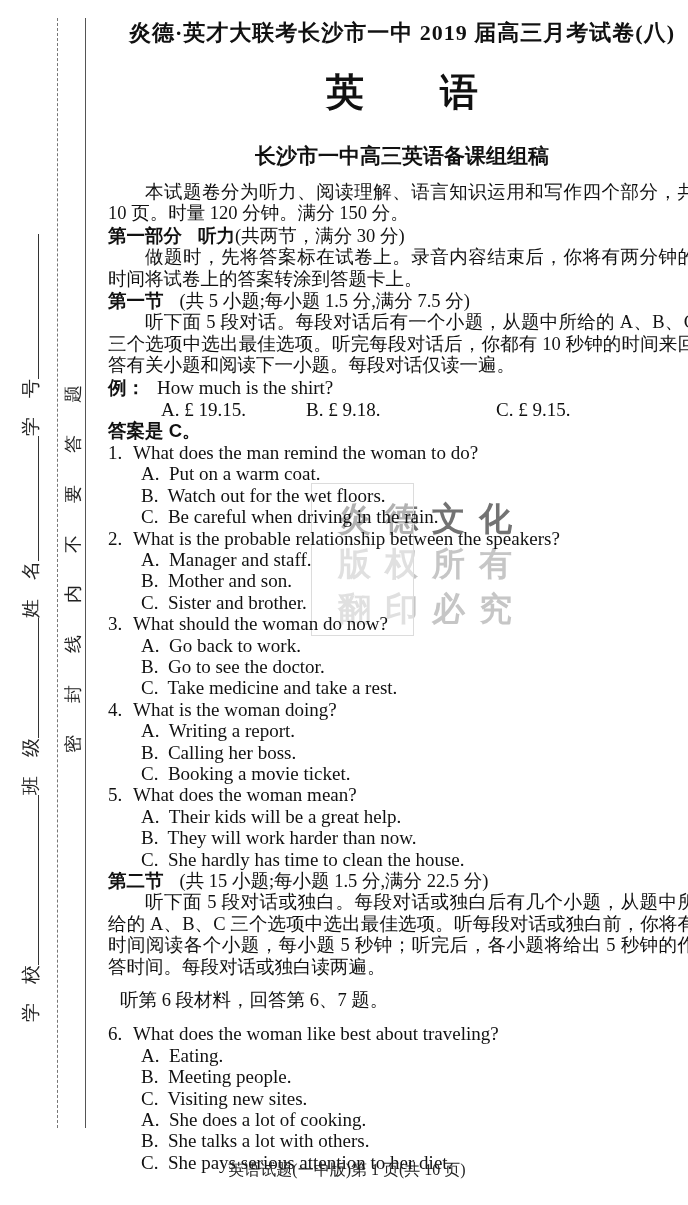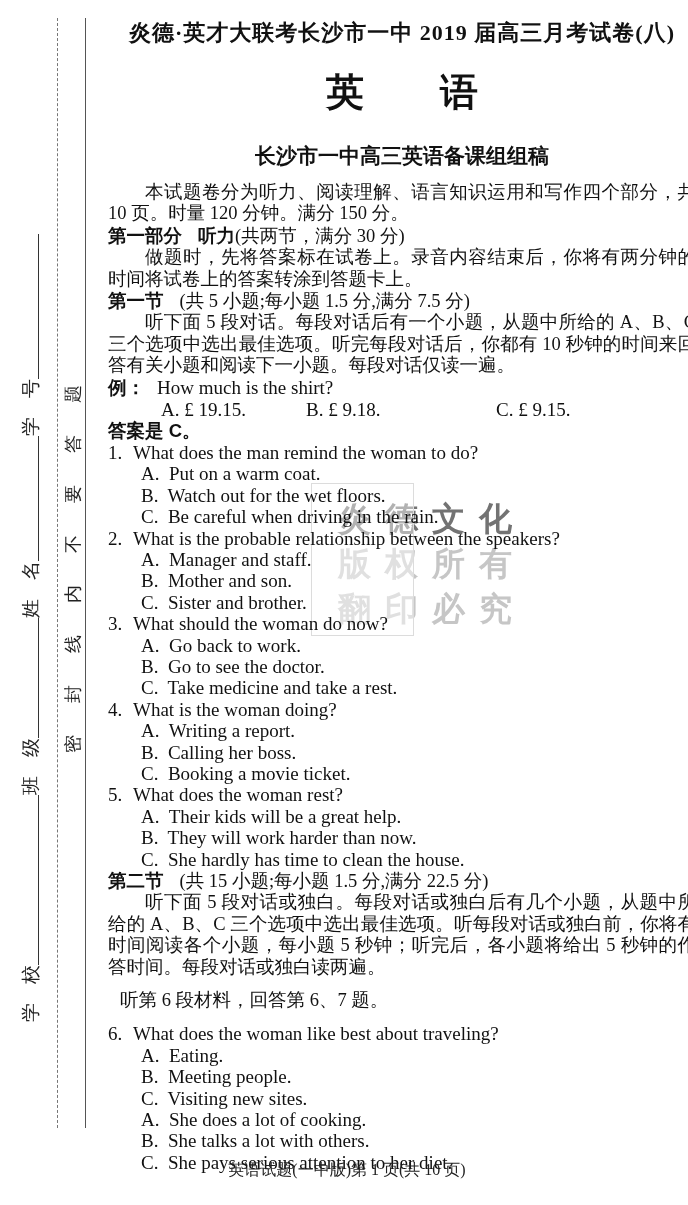--- a/index.html
+++ b/index.html
@@ -139,21 +139,21 @@
     </div>
 
     <div>
       <p class="q-line en"><span class="qnum">4.</span><span>What is the woman doing?</span></p>
       <p class="opt en">A.  Writing a report.</p>
       <p class="opt en">B.  Calling her boss.</p>
       <p class="opt en">C.  Booking a movie ticket.</p>
     </div>
 
     <div>
-      <p class="q-line en"><span class="qnum">5.</span><span>What does the woman rest?</span></p>
+      <p class="q-line en"><span class="qnum">5.</span><span>What does the woman mean?</span></p>
       <p class="opt en">A.  Their kids will be a great help.</p>
       <p class="opt en">B.  They will work harder than now.</p>
       <p class="opt en">C.  She hardly has time to clean the house.</p>
     </div>
 
     <p class="sec-head"><span class="hei">第二节</span><span class="note-kai gap">(共 15 小题;每小题 1.5 分,满分 22.5 分)</span></p>
 
     <p class="para">听下面 5 段对话或独白。每段对话或独白后有几个小题，从题中所给的 A、B、C 三个选项中选出最佳选项。听每段对话或独白前，你将有时间阅读各个小题，每小题 5 秒钟；听完后，各小题将给出 5 秒钟的作答时间。每段对话或独白读两遍。</p>
 
     <p class="material">听第 6 段材料，回答第 6、7 题。</p>

